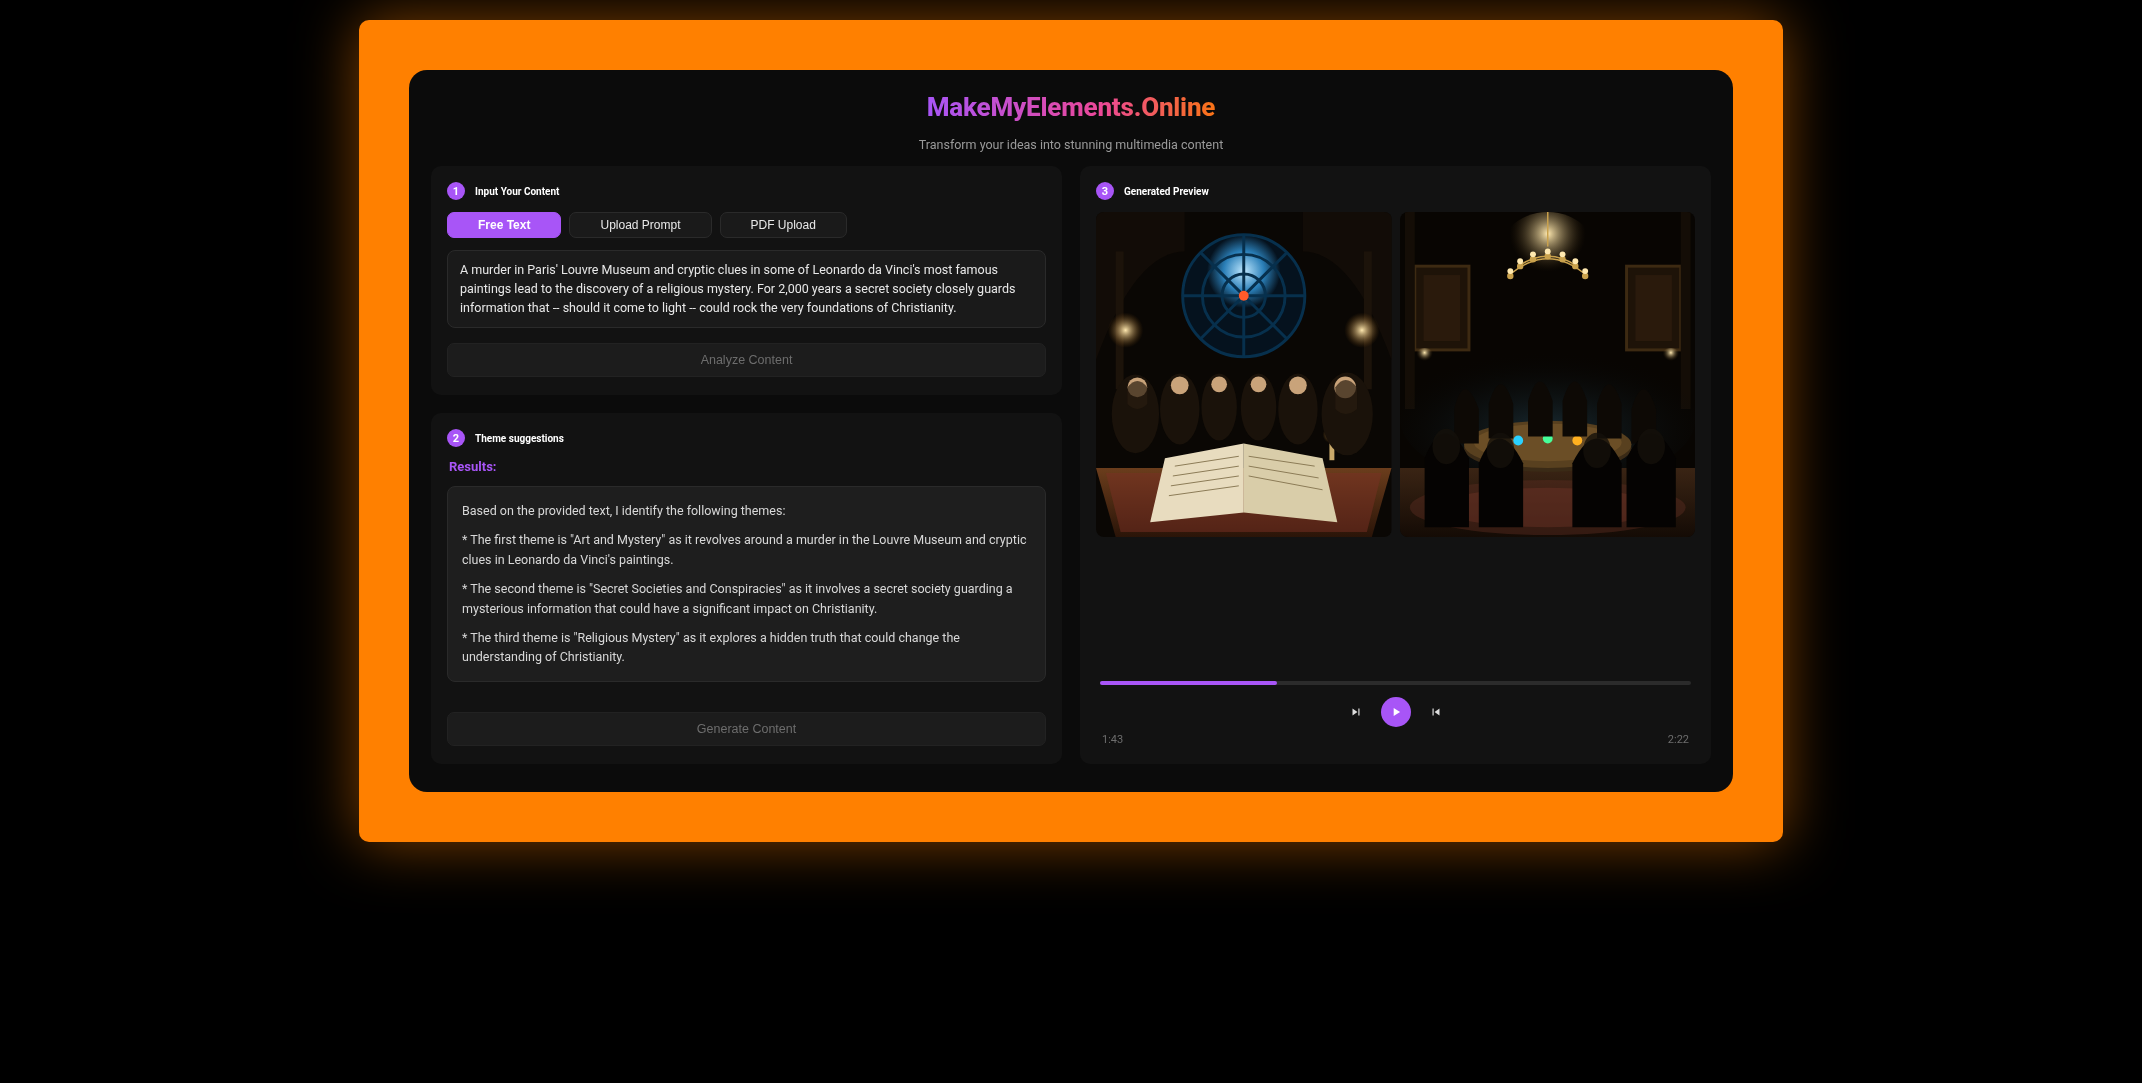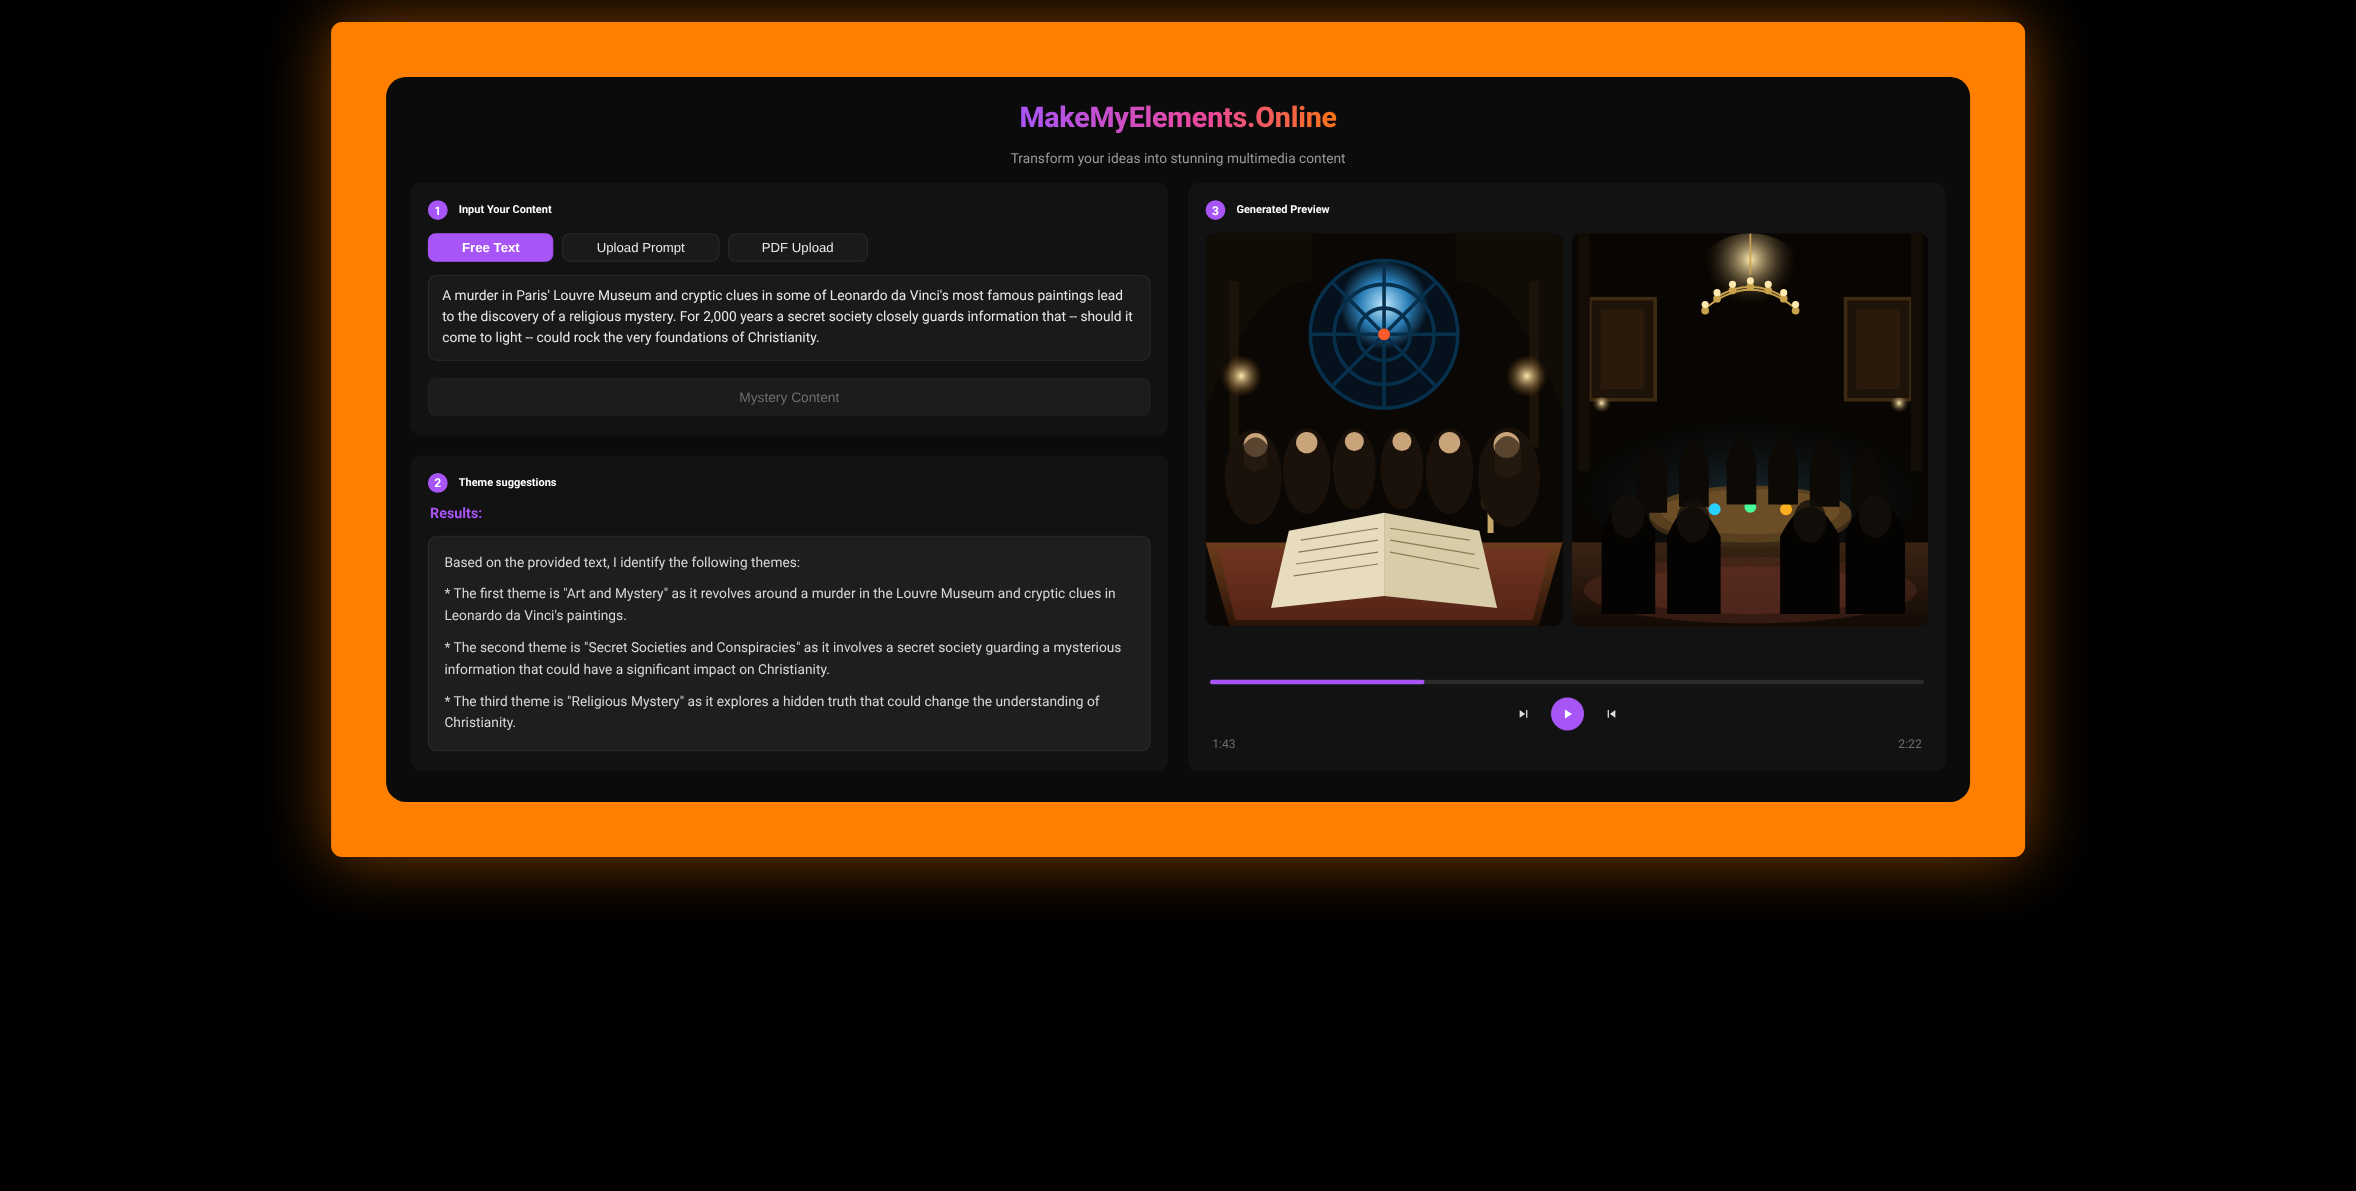--- a/index.html
+++ b/index.html
@@ -20,21 +20,21 @@
   html,body{width:100%;height:100%;}
   body{
     background:#000;
     font-family:-apple-system,BlinkMacSystemFont,"Segoe UI",Roboto,Helvetica,Arial,sans-serif;
     color:var(--text);
     font-size:13px;
     display:flex;align-items:flex-start;justify-content:center;
     padding:20px;
   }
   .frame{
-    width:1540px;
+    width:1424px;
     padding:50px;
     background:var(--orange);
     border-radius:10px;
     position:relative;
     filter: drop-shadow(0 0 30px rgba(255,128,0,0.5));
   }
   .window{
     background:var(--bg);
     border-radius:18px;
     padding:22px 22px 28px 22px;
@@ -191,35 +191,36 @@
           <div class="panel-head">
             <div class="badge-num">1</div>
             <div class="panel-title">Input Your Content</div>
           </div>
           <div class="tabs">
             <button class="tab active">Free Text</button>
             <button class="tab">Upload Prompt</button>
             <button class="tab">PDF Upload</button>
           </div>
           <textarea class="textarea" style="">A murder in Paris' Louvre Museum and cryptic clues in some of Leonardo da Vinci's most famous paintings lead to the discovery of a religious mystery. For 2,000 years a secret society closely guards information that -- should it come to light -- could rock the very foundations of Christianity.</textarea>
-          <button class="bigbtn">Mystery Content</button>
+          <button class="bigbtn">Analyze Content</button>
         </div>
 
         <div class="panel">
           <div class="panel-head">
             <div class="badge-num">2</div>
             <div class="panel-title">Theme suggestions</div>
           </div>
           <div class="results-label">Results:</div>
           <div class="results-box">
             <p>Based on the provided text, I identify the following themes:</p>
             <p>* The first theme is "Art and Mystery" as it revolves around a murder in the Louvre Museum and cryptic clues in Leonardo da Vinci's paintings.</p>
             <p>* The second theme is "Secret Societies and Conspiracies" as it involves a secret society guarding a mysterious information that could have a significant impact on Christianity.</p>
             <p>* The third theme is "Religious Mystery" as it explores a hidden truth that could change the understanding of Christianity.</p>
           </div>
+          <button class="bigbtn" style="margin-top:30px">Generate Content</button>
         </div>
 
       </div>
 
       <div class="col-right">
         <div class="panel" style="height:100%;display:flex;flex-direction:column;">
           <div class="panel-head">
             <div class="badge-num">3</div>
             <div class="panel-title">Generated Preview</div>
           </div>

